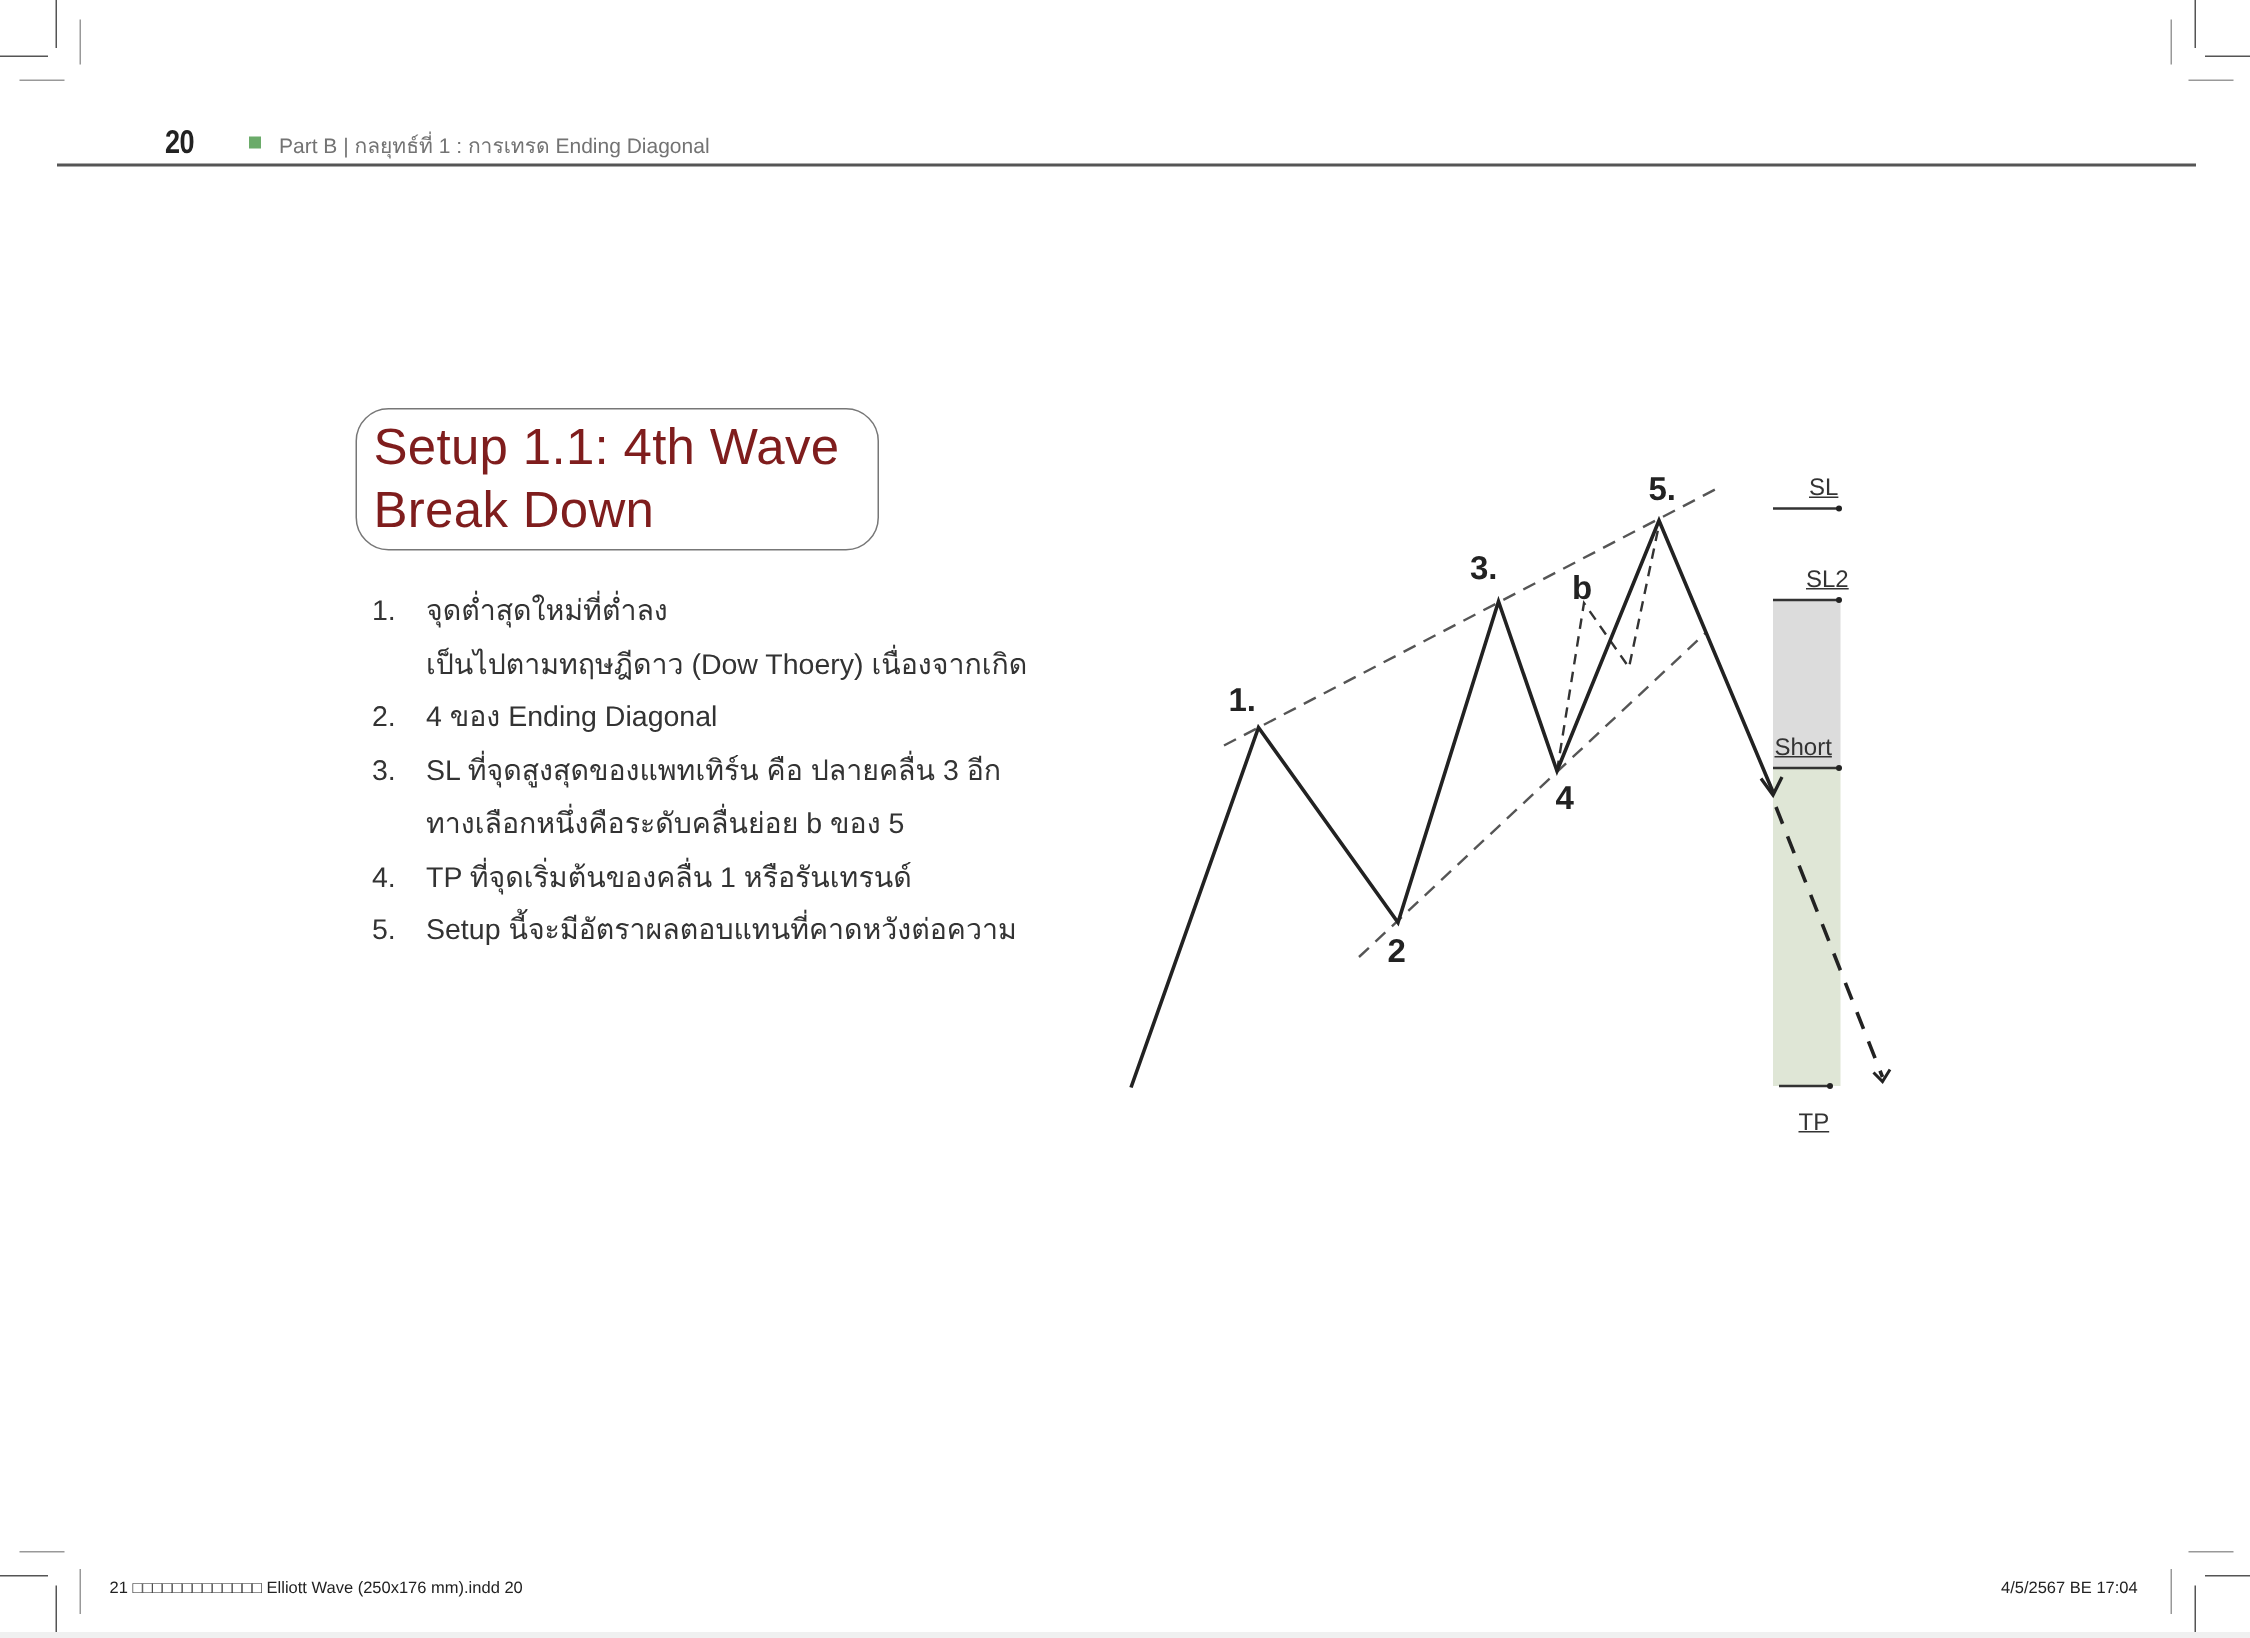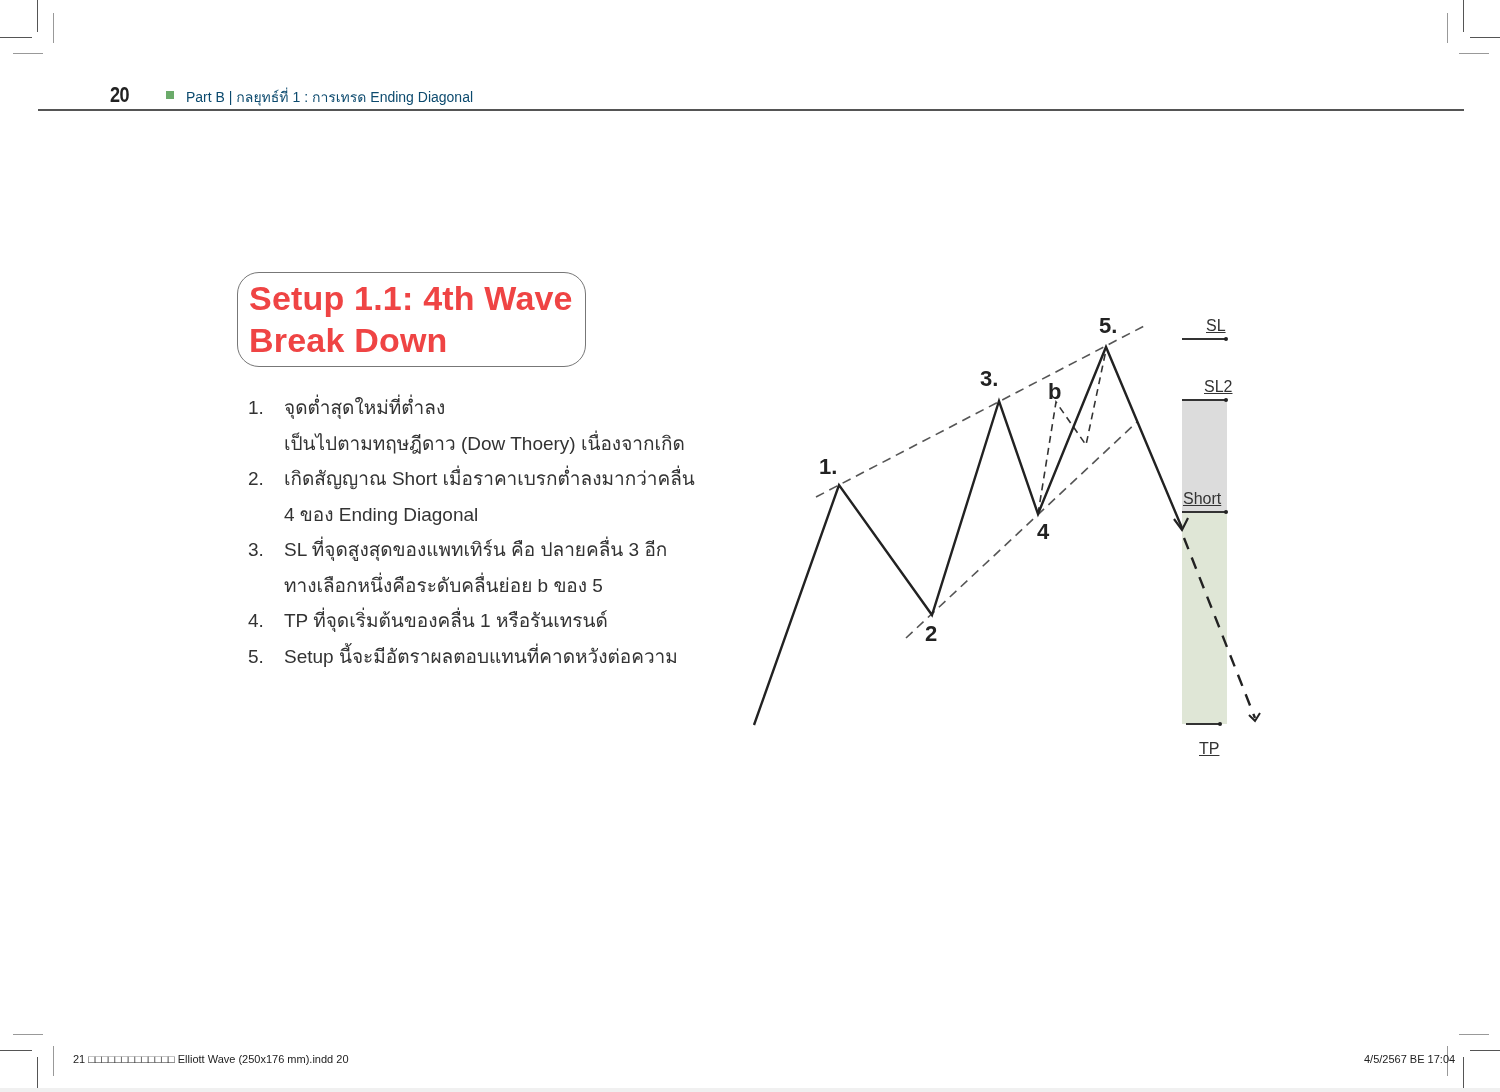--- a/index.html
+++ b/index.html
@@ -12,43 +12,43 @@
   .crop.v { width: 1px; }
   .crop.light { background: #999; }
 
   .header { position: absolute; left: 38px; top: 80px; width: 1426px; height: 30px; }
   .page-num {
     position: absolute; left: 72px; top: 2px; font-family: "Liberation Sans", sans-serif;
     font-weight: bold; font-size: 22px; color: #222; transform: scaleX(0.82); transform-origin: left;
     letter-spacing: -0.5px;
   }
   .header-square { position: absolute; left: 128px; top: 11px; width: 8px; height: 8px; background: #6bab6a; }
-  .header-text { position: absolute; left: 148px; top: 6px; font-size: 14px; color: #0c4a6e; }
+  .header-text { position: absolute; left: 148px; top: 6px; font-size: 14px; color: #737373; }
   .header-rule { position: absolute; left: 0; top: 29px; width: 1426px; height: 2px; background: #555; }
 
   .title-box {
     position: absolute; left: 237px; top: 272px; width: 349px; height: 95px;
     border: 1.5px solid #777; border-radius: 22px; box-sizing: border-box;
   }
   .title-text {
-    position: absolute; left: 11px; top: 4px; font-weight: bold; font-size: 34px;
-    line-height: 42px; color: #ef4444; letter-spacing: 0.2px;
+    position: absolute; left: 11px; top: 4px; font-weight: normal; font-size: 34px;
+    line-height: 42px; color: #7f1d1d; letter-spacing: 0.2px;
   }
 
   .steps { position: absolute; left: 248px; top: 390px; width: 470px; }
   .step { position: relative; padding-left: 36px; font-size: 19px; line-height: 35.5px; color: #333; }
   .step .num { position: absolute; left: 0; top: 0; }
 
   .chart { position: absolute; left: 740px; top: 300px; width: 540px; height: 440px; }
   .chart svg { position: absolute; left: 0; top: 0; }
   .lbl { position: absolute; font-weight: bold; font-size: 22px; color: #222; }
   .lvl { position: absolute; font-size: 16px; color: #333; text-decoration: underline; }
 
   .footer-left { position: absolute; left: 73px; top: 1053px; font-size: 11px; color: #222; }
-  .footer-right { position: absolute; left: 1334px; top: 1053px; font-size: 11px; color: #222; margin-left: 30px; }
+  .footer-right { position: absolute; left: 1334px; top: 1053px; font-size: 11px; color: #222; }
   .bottom-strip { position: absolute; left: 0; top: 1088px; width: 1500px; height: 4px; background: #f0f0f0; }
 </style>
 </head>
 <body>
 
 <div class="crop v" style="left:37px;top:0;height:32px;"></div>
 <div class="crop h" style="left:0;top:37px;width:32px;"></div>
 <div class="crop v light" style="left:53px;top:13px;height:30px;"></div>
 <div class="crop h light" style="left:13px;top:53px;width:30px;"></div>
 
@@ -82,21 +82,20 @@
 </div>
 
 <div class="steps">
   <div class="step">
     <span class="num">1.</span>
     <div>จุดต่ำสุดใหม่ที่ต่ำลง</div>
     <div>เป็นไปตามทฤษฎีดาว (Dow Thoery) เนื่องจากเกิด</div>
   </div>
   <div class="step">
     <span class="num">2.</span>
-    <div>เกิดสัญญาณ Short เมื่อราคาเบรกต่ำลงมากว่าคลื่น</div>
     <div>4 ของ Ending Diagonal</div>
   </div>
   <div class="step">
     <span class="num">3.</span>
     <div>SL ที่จุดสูงสุดของแพทเทิร์น คือ ปลายคลื่น 3 อีก</div>
     <div>ทางเลือกหนึ่งคือระดับคลื่นย่อย b ของ 5</div>
   </div>
   <div class="step">
     <span class="num">4.</span>
     <div>TP ที่จุดเริ่มต้นของคลื่น 1 หรือรันเทรนด์</div>

